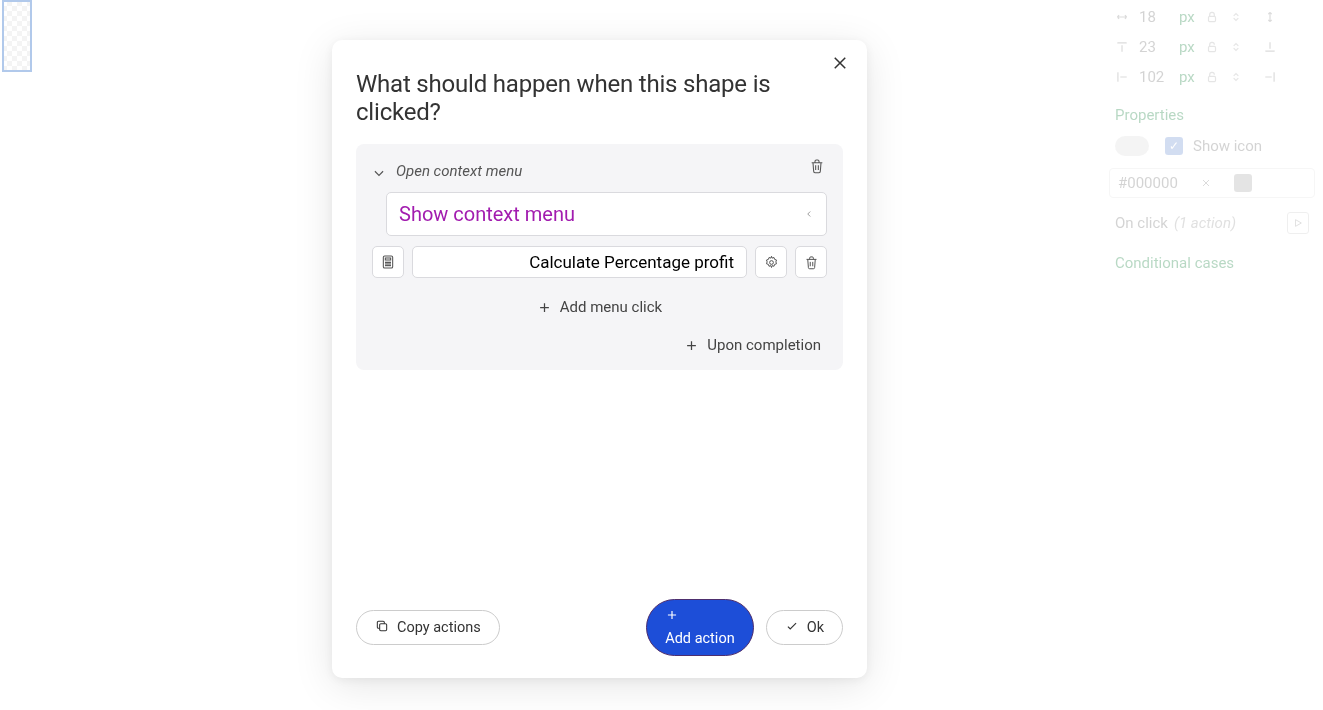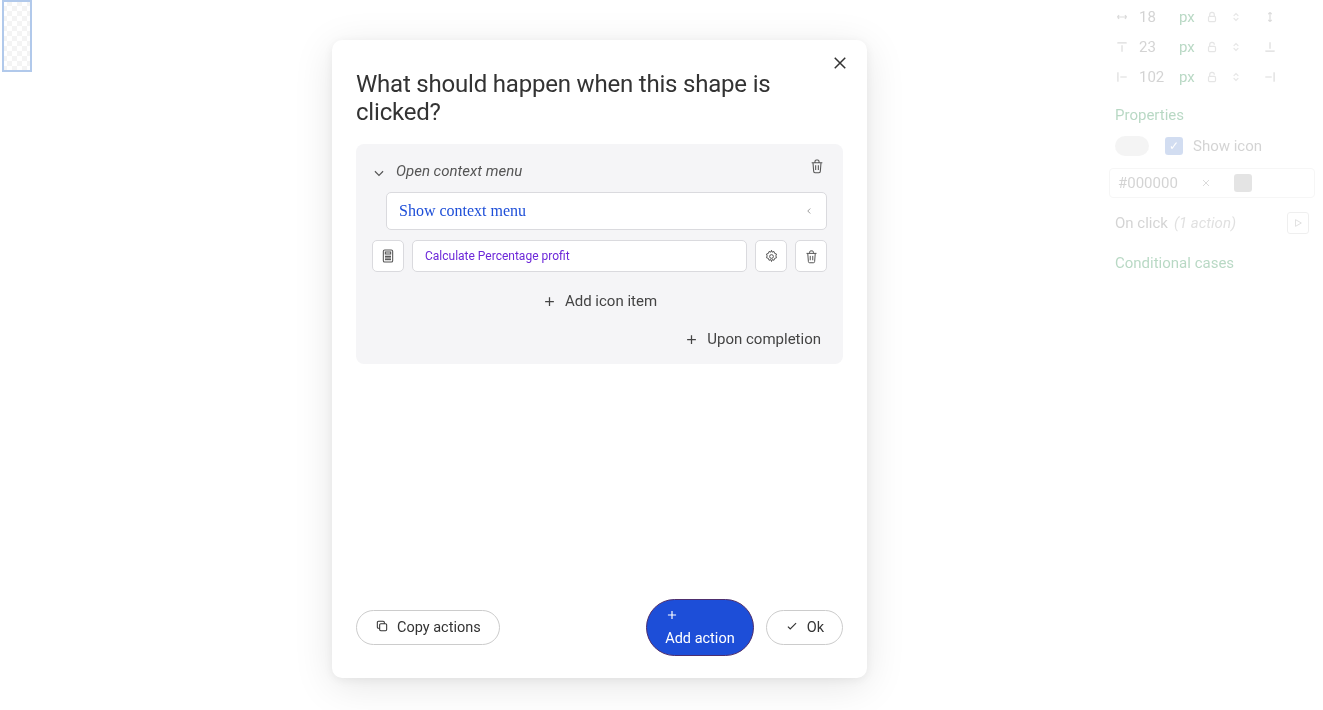--- a/index.html
+++ b/index.html
@@ -34,27 +34,27 @@
     .modal-body { flex: 1; overflow: auto; padding: 0 24px; }
     
     .action-card { background: #f5f5f7; border-radius: 8px; padding: 12px 16px 16px 16px; }
     .action-head { display: flex; align-items: flex-end; gap: 10px; margin-bottom: 12px; }
     .chev { width: 14px; height: 14px; }
     .action-title { font-style: italic; color: #555; font-size: 15px; flex: 1; }
     .trash-btn { cursor: pointer; padding: 2px; }
     .trash-btn svg { width: 16px; height: 16px; }
     
     .select-row { background: #fff; border: 1px solid #dadade; border-radius: 5px; padding: 9px 12px; display: flex; align-items: center; margin: 0 0 10px 14px; cursor: pointer; }
-    .select-row span { flex: 1; color: #1d4ed8; font-size: 16px; font-family: Liberation Serif, serif; }
+    .select-row span { flex: 1; color: #a21caf; font-size: 20px; }
     .select-row svg { width: 10px; height: 10px; color: #888; }
     
     .item-row { display: flex; align-items: center; gap: 8px; margin: 0 0 10px 0; }
     .calc-chip { width: 32px; height: 32px; border: 1px solid #dadade; border-radius: 5px; background: #fff; display: flex; align-items: center; justify-content: center; margin-left: 0; }
     .calc-chip svg { width: 16px; height: 18px; }
-    .item-input { flex: 1; background: #fff; border: 1px solid #dadade; border-radius: 5px; padding: 8px 12px; font-size: 12px; color: #6d28d9; height: 32px; }
+    .item-input { flex: 1; background: #fff; border: 1px solid #dadade; border-radius: 5px; padding: 8px 12px; font-size: 17px; color: #000000; height: 32px; text-align: right; }
     .icon-btn { width: 32px; height: 32px; border: 1px solid #dadade; border-radius: 5px; background: #fff; display: flex; align-items: center; justify-content: center; cursor: pointer; }
     .icon-btn svg { width: 15px; height: 15px; color: #555; }
     
     .add-menu { display: flex; align-items: center; justify-content: center; gap: 8px; padding: 10px 0 4px 0; color: #444; font-size: 15px; cursor: pointer; }
     .add-menu svg { width: 15px; height: 15px; }
     
     .upon { display: flex; align-items: center; justify-content: flex-end; gap: 8px; padding: 16px 6px 0 0; color: #444; font-size: 15px; cursor: pointer; }
     .upon svg { width: 15px; height: 15px; }
     
     .modal-footer { display: flex; align-items: center; padding: 16px 24px 22px 24px; gap: 12px; }
@@ -200,21 +200,21 @@
           <svg viewBox="0 0 24 24" fill="none" stroke="#555" stroke-width="1.6">
               <path d="M4 7h16M9 7V5a2 2 0 012-2h2a2 2 0 012 2v2M6 7l1 13a2 2 0 002 2h6a2 2 0 002-2l1-13M10 11v7M14 11v7"></path>
             </svg>
         </div>
       </div>
 
       <div class="add-menu">
         <svg viewBox="0 0 24 24" fill="none" stroke="#444" stroke-width="2">
             <path d="M12 5v14M5 12h14"></path>
           </svg>
-        <span>Add icon item</span>
+        <span>Add menu click</span>
       </div>
 
       <div class="upon">
         <svg viewBox="0 0 24 24" fill="none" stroke="#444" stroke-width="2">
             <path d="M12 5v14M5 12h14"></path>
           </svg>
         <span>Upon completion</span>
       </div>
     </div>
   </div>

